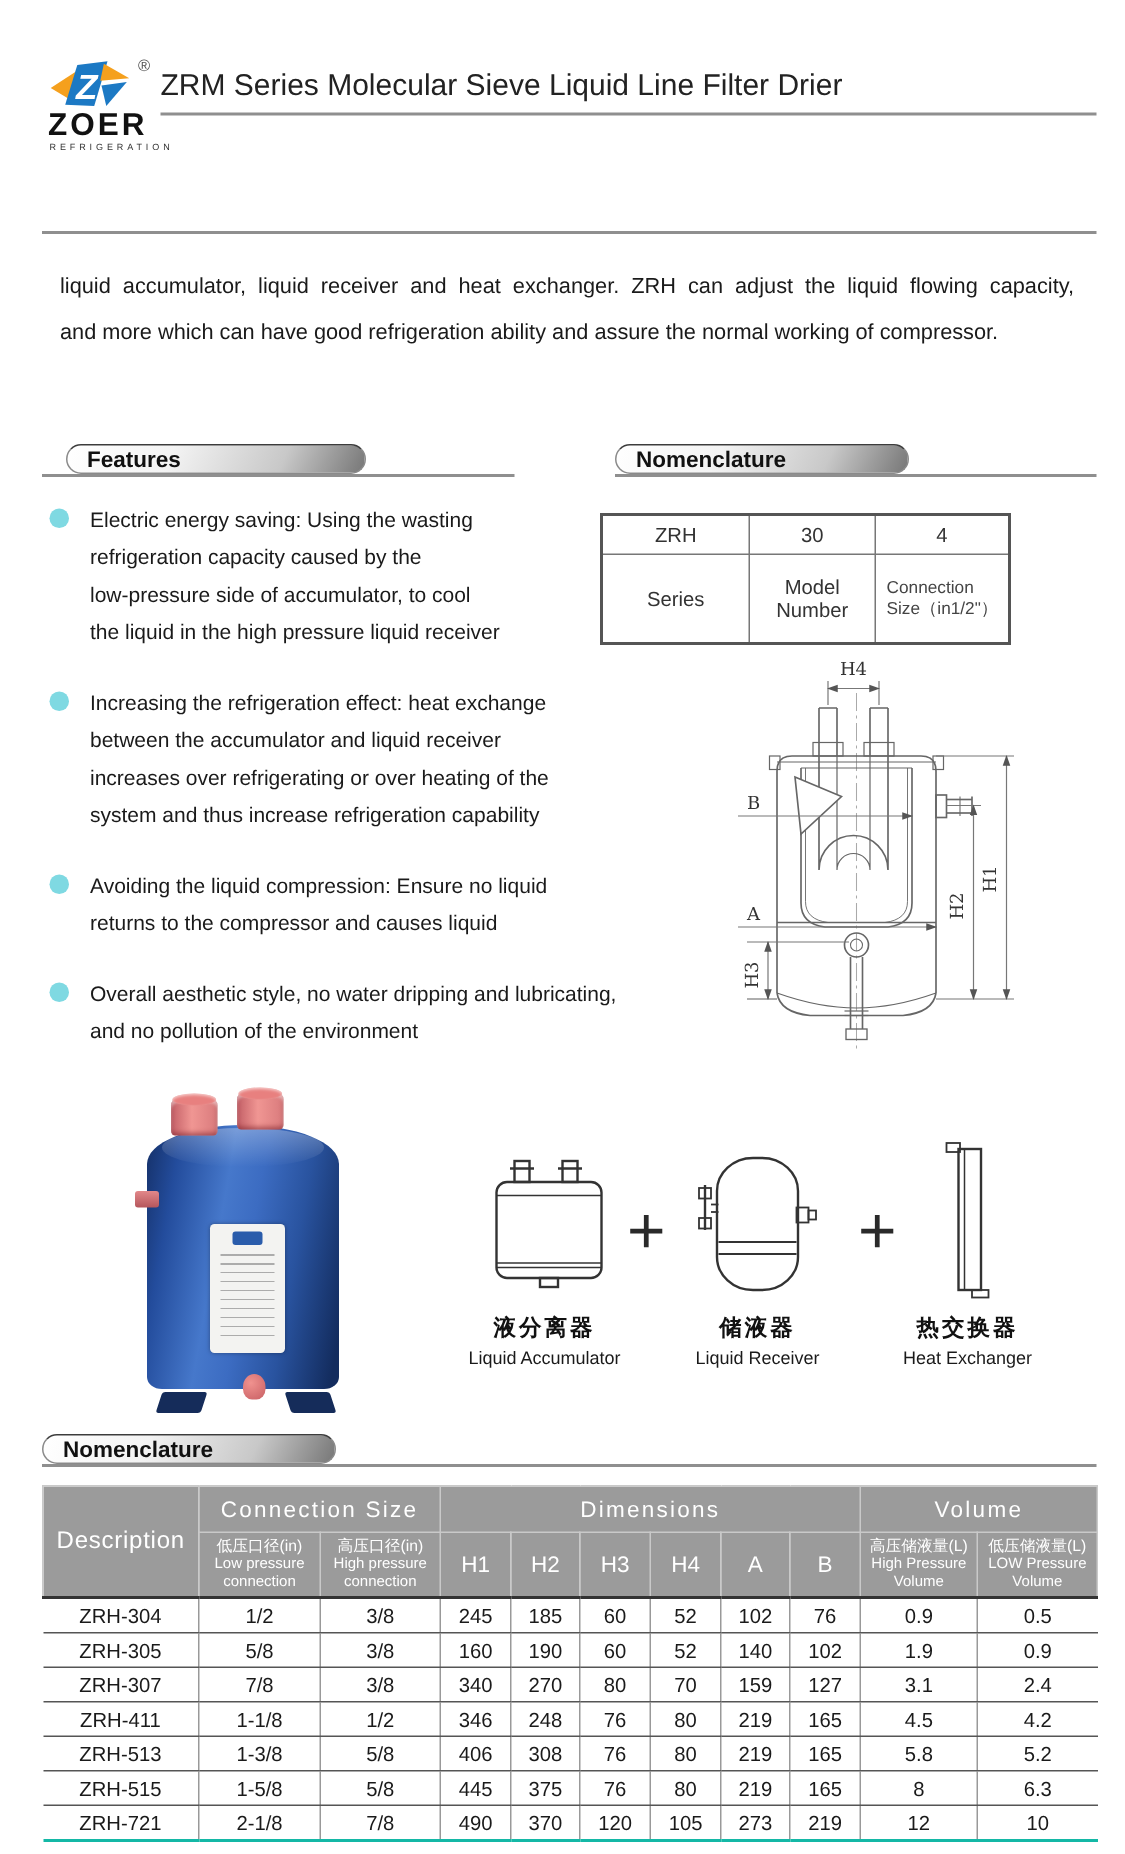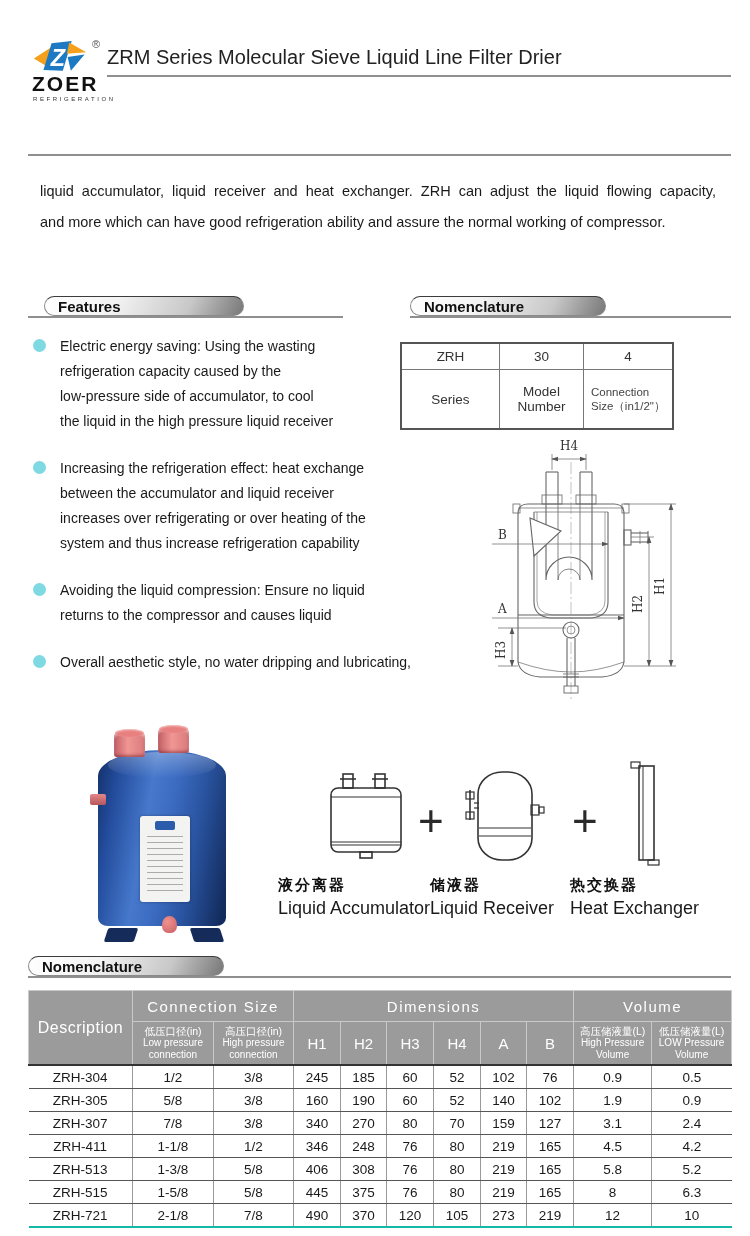--- a/index.html
+++ b/index.html
@@ -43,23 +43,23 @@
   .nom-table { position:absolute; left:400px; top:342px; border-collapse:collapse;
                border:2px solid #555; table-layout:fixed; }
   .nom-table td { border:1px solid #777; text-align:center; font-size:13.5px; color:#333; }
   .nom-table .c1 { width:95px; } .nom-table .c2 { width:81px; } .nom-table .c3 { width:86px; }
   .nom-table .r1 td { height:23px; }
   .nom-table .r2 td { height:56px; }
   .nom-table .small { font-size:11.5px; line-height:14px; text-align:left; padding-left:7px; color:#444; }
 
   
   .plus { position:absolute; font-size:44px; font-weight:400; color:#2a2a2a; }
-  .comp-label { position:absolute; text-align:left; }
+  .comp-label { position:absolute; text-align:center; }
   .comp-zh { display:block; font-size:15px; font-weight:700; letter-spacing:2px; color:#111; }
-  .comp-en { display:block; font-size:18px; color:#1a1a1a; margin-top:3px; }
+  .comp-en { display:block; font-size:12px; color:#1a1a1a; margin-top:3px; }
 
   
   .photo { position:absolute; left:90px; top:728px; width:152px; height:214px; }
   .p-body { position:absolute; left:8px; top:22px; width:128px; height:176px;
     border-radius:64px 64px 10px 10px / 26px 26px 8px 8px;
     background:linear-gradient(100deg,#142f66 0%,#234c9c 15%,#4678cb 38%,#3c6cc2 52%,#29539f 72%,#132c5e 96%); }
   .p-body::before { content:''; position:absolute; left:10px; right:10px; top:2px; height:26px;
     border-radius:50%; background:linear-gradient(180deg,rgba(255,255,255,.28),rgba(255,255,255,0)); }
   .p-cap { position:absolute; width:31px; height:25px; border-radius:5px 5px 3px 3px;
     background:linear-gradient(90deg,#c35f66,#f09693 45%,#d97a7c);
@@ -143,20 +143,21 @@
       <span class="fline">system and thus increase refrigeration capability</span>
     </div>
     <div class="feat">
       <span class="dot"></span>
       <span class="fline">Avoiding the liquid compression: Ensure no liquid</span>
       <span class="fline">returns to the compressor and causes liquid</span>
     </div>
     <div class="feat">
       <span class="dot"></span>
       <span class="fline">Overall aesthetic style, no water dripping and lubricating,</span>
+      <span class="fline">and no pollution of the environment</span>
     </div>
   </div>
 
   <div class="pill" style="left:410px;top:296px;width:196px;">
     <span>Nomenclature</span>
   </div>
   <div class="rule" style="left:410px;top:316px;width:321px;"></div>
 
   <table class="nom-table">
     <tbody>

